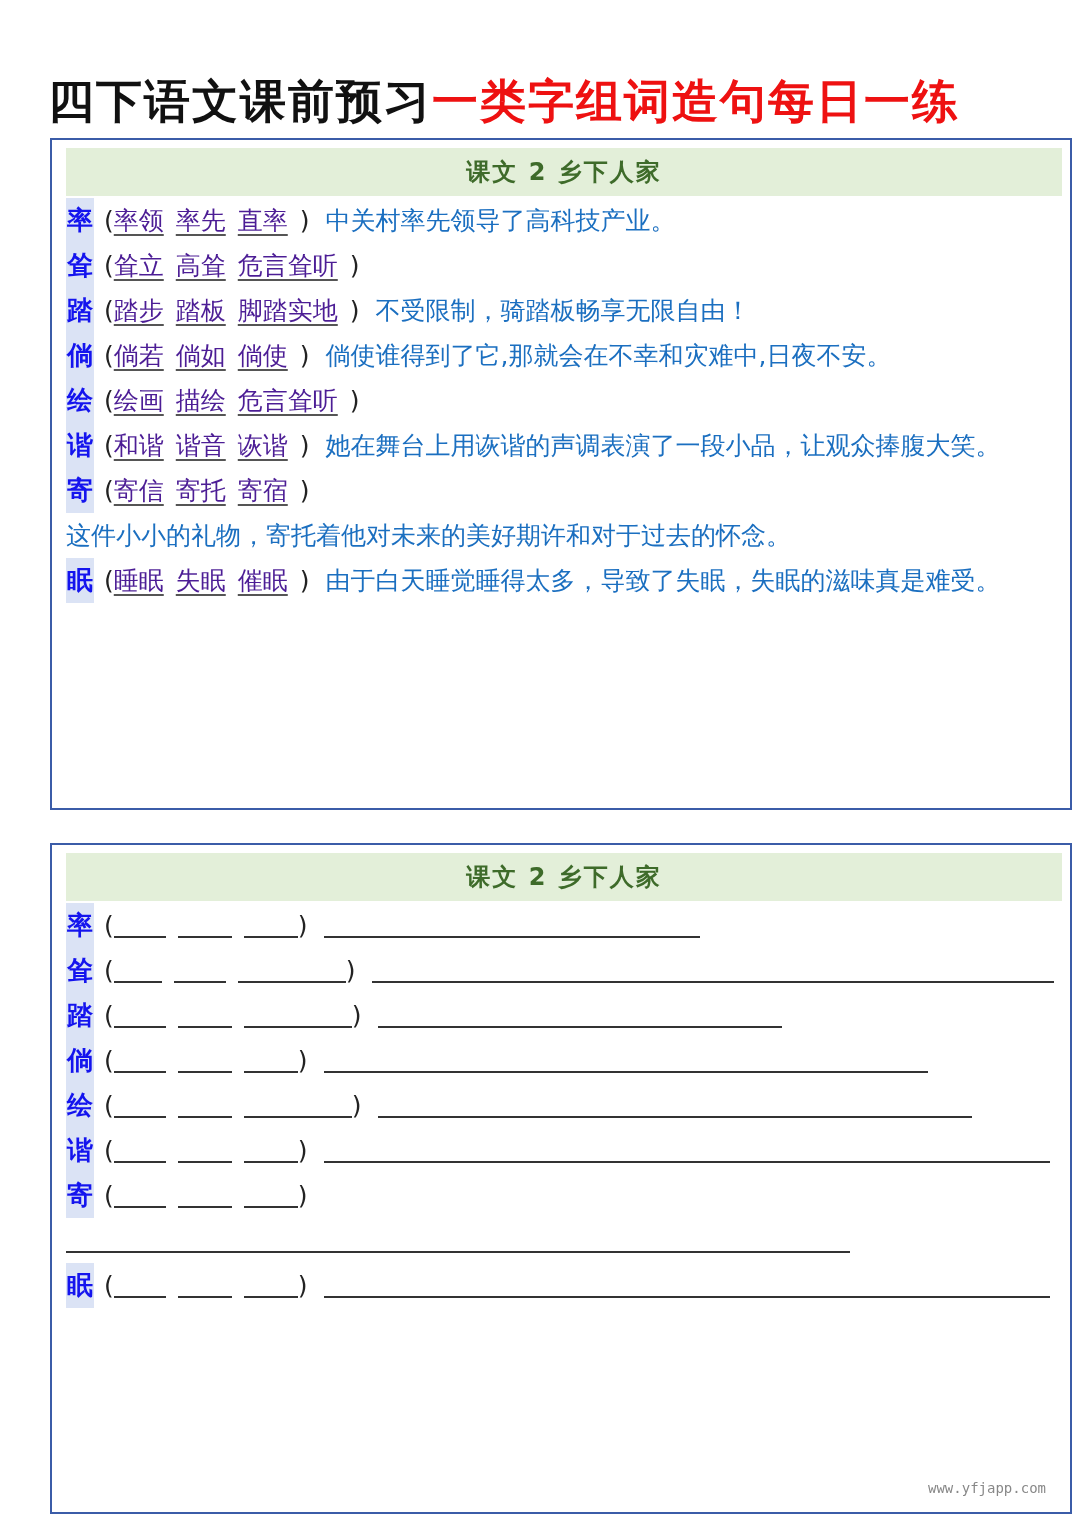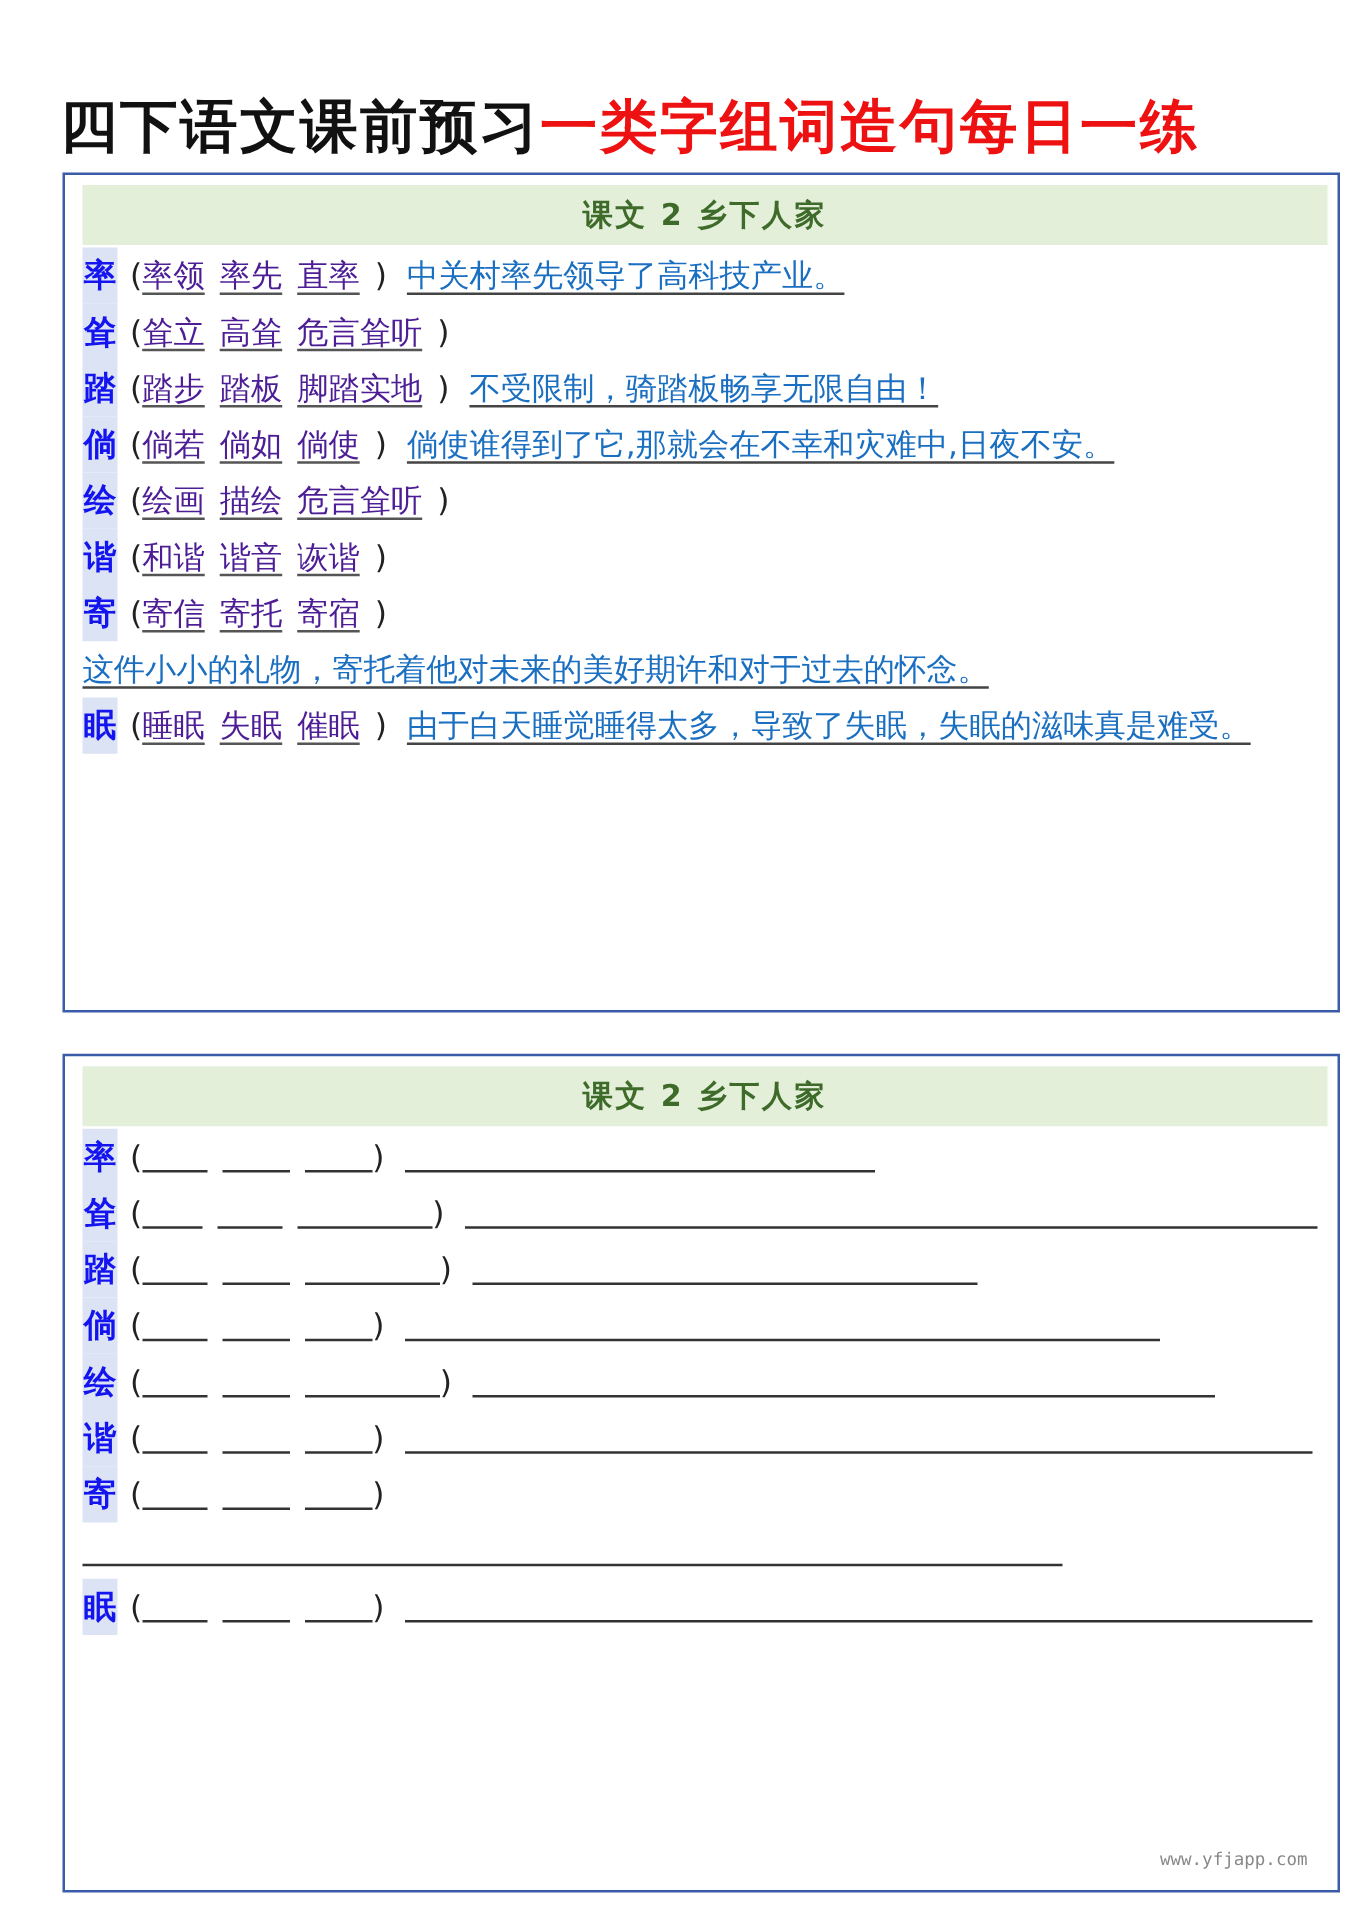--- a/index.html
+++ b/index.html
@@ -14,21 +14,21 @@
   .panel.bottom { top:843px; height:671px; }
   .hdr { position:absolute; left:14px; top:8px; width:996px; height:48px; background:#e3efd9;
          color:#3e6b2a; font-weight:bold; font-size:24px; text-align:center; line-height:48px; letter-spacing:2px; }
   .rows { position:absolute; left:14px; top:58px; width:1000px; }
   .row { height:45px; display:flex; align-items:center; font-size:25px; white-space:nowrap; }
   .char { width:28px; height:45px; background:#dbe3f5; color:#1414ee; font-weight:bold; display:flex;
           align-items:center; justify-content:center; margin-right:10px; font-size:26px; }
   .paren { color:#222; }
   .word { color:#4c1d95; text-decoration:underline; text-decoration-color:#555; text-underline-offset:5px; margin-right:12px; }
   .word:last-of-type { margin-right:0; }
-  .sent { color:#1b6fc0; text-decoration:underline; text-decoration-color:#444; text-underline-offset:5px; margin-left:16px; }
+  .sent { color:#1b6fc0; text-decoration-color:#444; text-underline-offset:5px; margin-left:16px; }
   .sent.full { margin-left:0; }
   .blank { display:inline-block; border-bottom:2px solid #333; height:22px; margin-right:12px; }
   .bline { display:inline-block; border-bottom:2px solid #333; height:22px; margin-left:16px; }
   .watermark { position:absolute; right:34px; top:1480px; font-family:"DejaVu Sans Mono", monospace; color:#888; font-size:14px; }
 </style>
 </head>
 <body>
 
 <div class="title">
   <span class="black">四下语文课前预习</span><span class="red">一类字组词造句每日一练</span>
@@ -80,20 +80,21 @@
         <span class="word">危言耸听</span>
       <span class="paren">)</span>
     </div>
     <div class="row">
       <span class="char">谐</span>
       <span class="paren">(</span>
       <span class="word">和谐</span>
         <span class="word">谐音</span>
         <span class="word">诙谐</span>
       <span class="paren">)</span>
+      <span class="sent">她在舞台上用诙谐的声调表演了一段小品，让观众捧腹大笑。</span>
     </div>
     <div class="row">
       <span class="char">寄</span>
       <span class="paren">(</span>
       <span class="word">寄信</span>
         <span class="word">寄托</span>
         <span class="word">寄宿</span>
       <span class="paren">)</span>
     </div>
     <div class="row">

